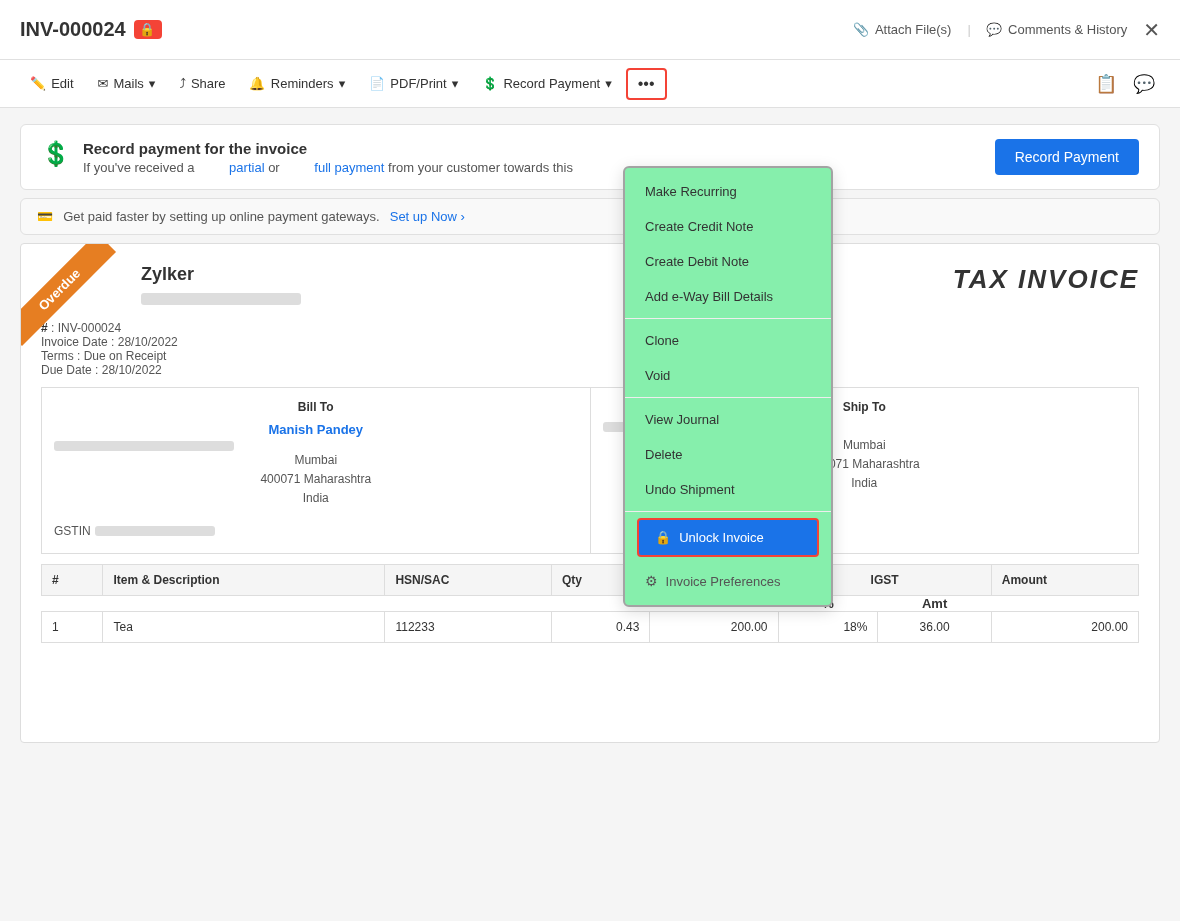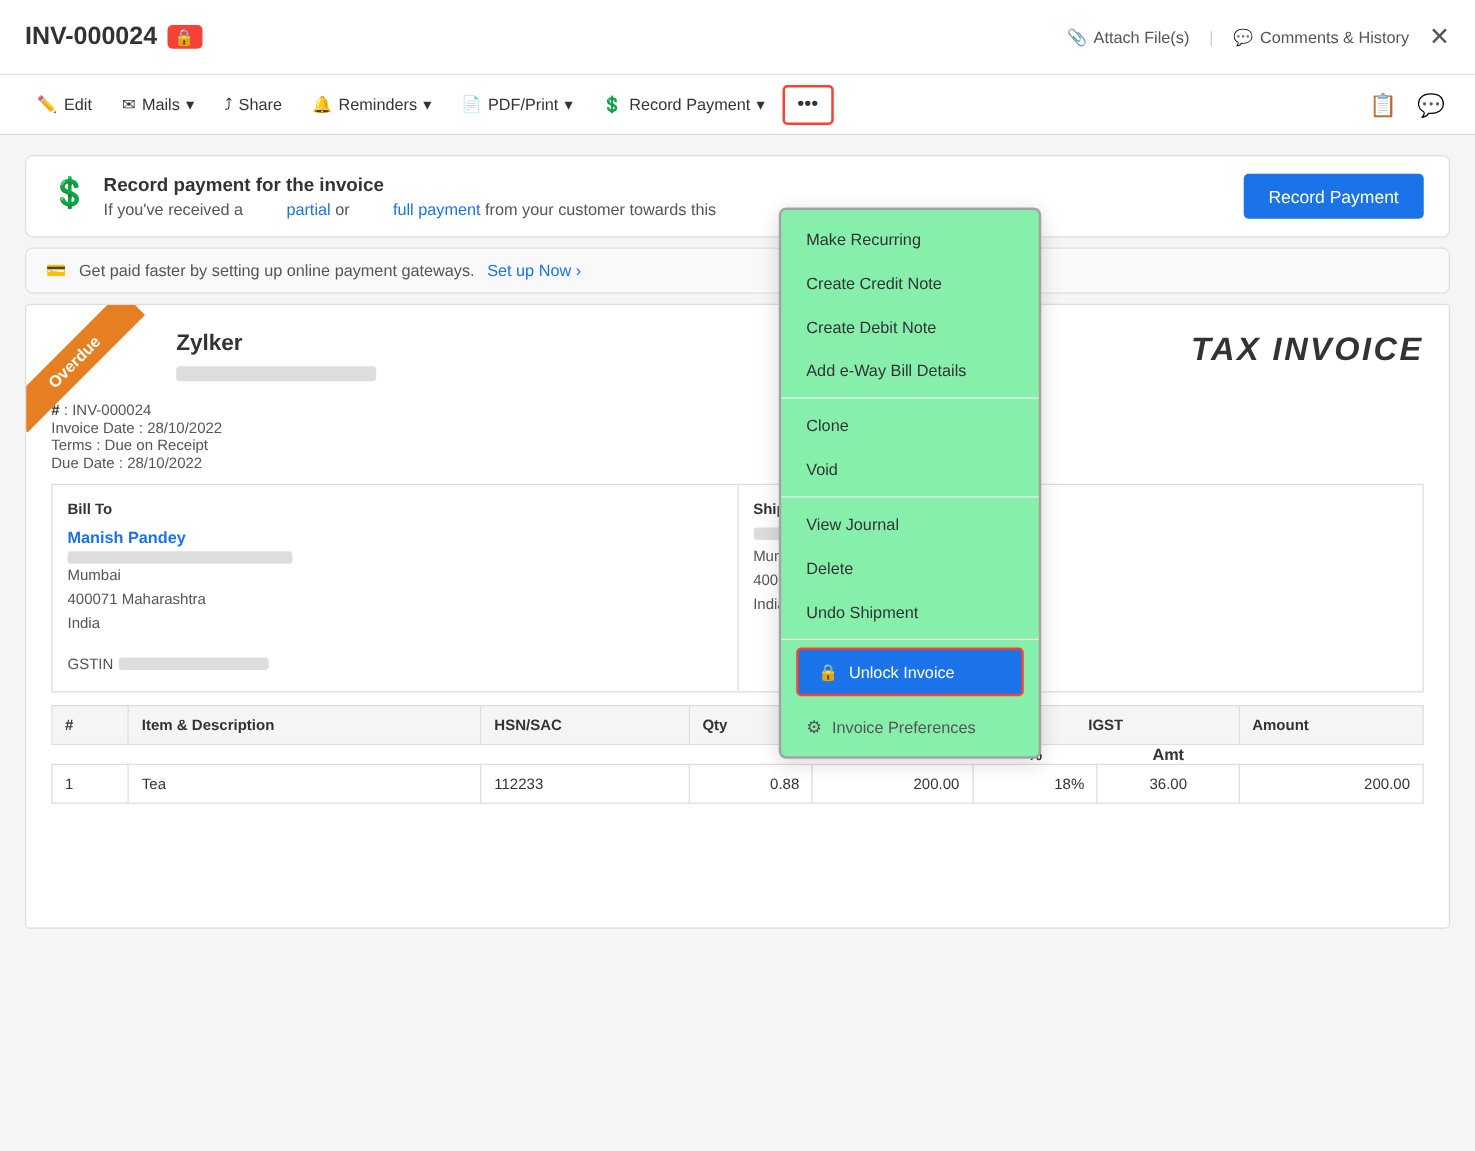--- a/index.html
+++ b/index.html
@@ -85,21 +85,21 @@
     .invoice-table { width: 100%; border-collapse: collapse; }
     .invoice-header-row th {
       background: #f5f5f5; border: 1px solid #ddd;
       padding: 8px 10px; font-size: 12px; font-weight: bold; text-align: left;
     }
     .invoice-table td { border: 1px solid #ddd; padding: 8px 10px; font-size: 12px; }
 
     
     .invoice-detail { padding: 20px 20px 0 20px; }
 
-    .bill-ship-row { display: flex; gap: 0; border: 1px solid #ddd; margin-top: 10px; }
+    .bill-ship-row { display: flex; gap: 0; border: 1px solid #ddd; margin-top: 10px; text-align: center; }
     .bill-col, .ship-col { flex: 1; padding: 12px; border-right: 1px solid #ddd; }
     .ship-col { border-right: none; }
     .col-header { font-size: 12px; font-weight: bold; color: #333; margin-bottom: 8px; }
     .customer-name { color: #1a73e8; font-size: 13px; font-weight: bold; }
     .address-text { font-size: 12px; color: #555; line-height: 1.6; }
 
     
     .dropdown-menu {
       position: fixed; top: 148px; left: 623px;
       background: #86efac; border: 2px solid #a3a3a3; border-radius: 6px;
@@ -285,21 +285,21 @@
           <th>%</th>
           <th>Amt</th>
           <th></th>
         </tr>
       </thead>
       <tbody>
         <tr class="table-row">
           <td>1</td>
           <td>Tea</td>
           <td>112233</td>
-          <td style="text-align:right;">0.88</td>
+          <td style="text-align:right;">0.43</td>
           <td style="text-align:right;">200.00</td>
           <td style="text-align:right;">18%</td>
           <td style="text-align:center;">36.00</td>
           <td style="text-align:right;">200.00</td>
         </tr>
       </tbody>
     </table>
   </div>
 </div>
 

